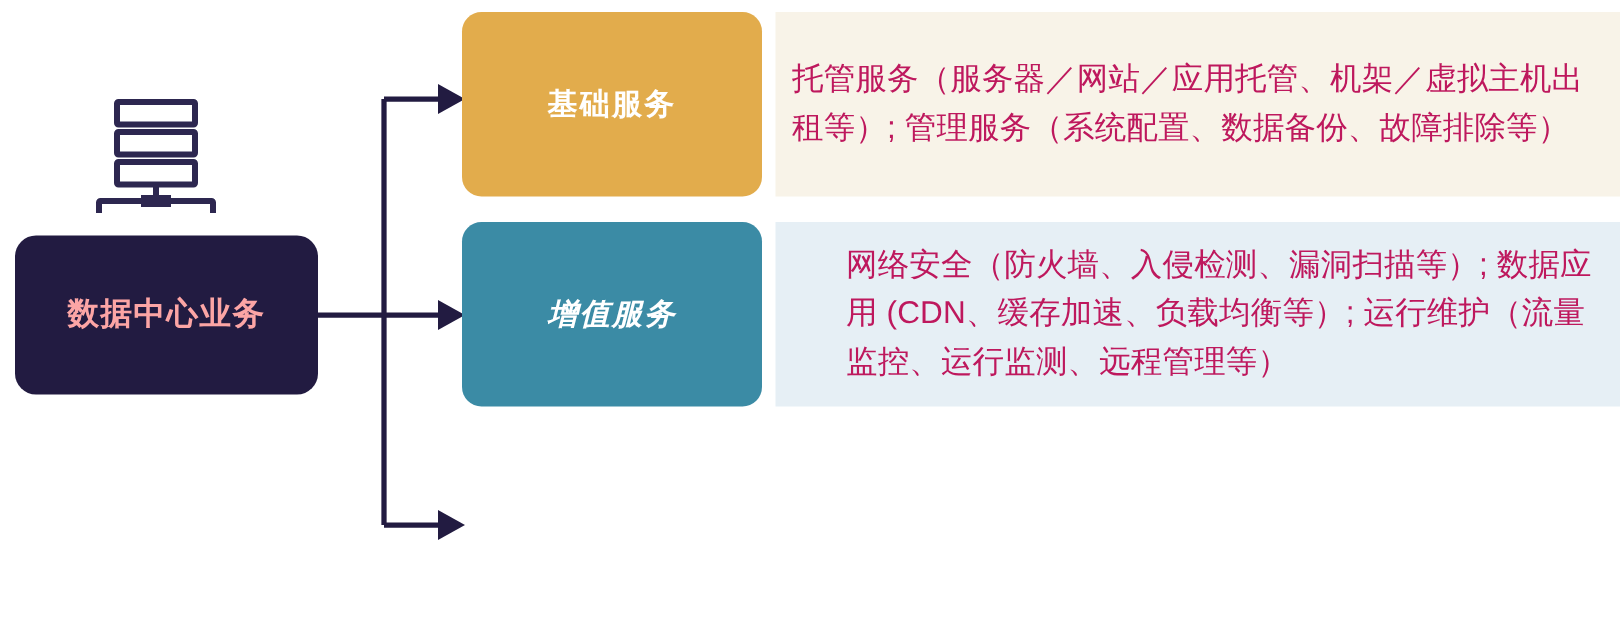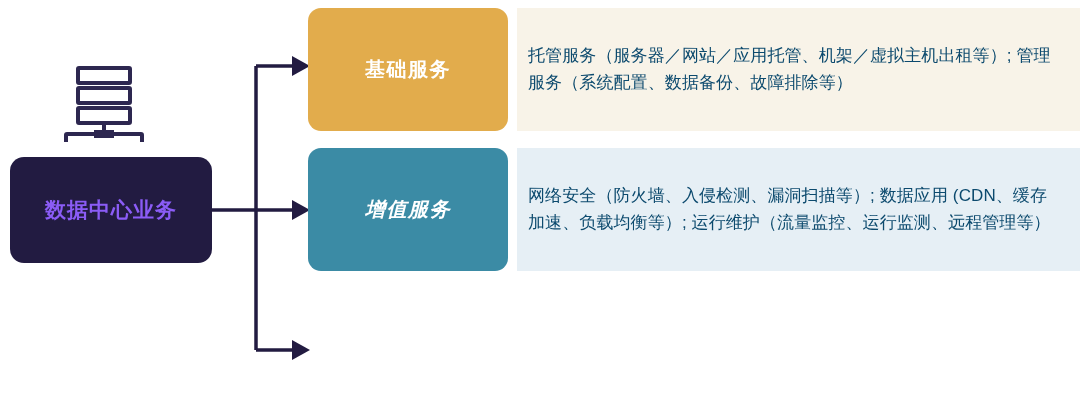--- a/index.html
+++ b/index.html
@@ -39,21 +39,21 @@
     width: 202px;
     height: 106px;
     background: #221b41;
     border-radius: 14px;
     display: flex;
     align-items: center;
     justify-content: center;
     box-sizing: border-box;
   }
   .root-node-label {
-    color: #8b5cf6;
+    color: #fca5a5;
     font-size: 21px;
     font-weight: bold;
     letter-spacing: 1px;
     line-height: 1.2;
     text-align: center;
     white-space: nowrap;
   }
 
   
   .connectors {
@@ -98,22 +98,22 @@
     position: absolute;
     left: 517px;
     top: 0;
     width: 563px;
     height: 100%;
     box-sizing: border-box;
     display: flex;
     align-items: center;
   }
   .desc-text {
-    color: #0c4a6e;
-    font-size: 17px;
+    color: #be185d;
+    font-size: 21px;
     line-height: 1.55;
     padding: 0 16px 0 11px;
     letter-spacing: 0.1px;
     word-break: break-all;
   }
   .row-3 .desc-text { padding-top: 2px; }
 </style>
 </head>
 <body>
 
@@ -162,19 +162,19 @@
     </div>
     <div class="desc-panel" style="background: rgb(248, 243, 232);">
       <div class="desc-text">托管服务（服务器／网站／应用托管、机架／虚拟主机出租等）; 管理服务（系统配置、数据备份、故障排除等）</div>
     </div>
   </div>
 
   <div class="row row-2">
     <div class="category-box" style="background: rgb(59, 139, 165); font-style: italic;">
       <span class="category-label">增值服务</span>
     </div>
-    <div class="desc-panel" style="background: rgb(230, 239, 245);">
+    <div class="desc-panel" style="background: rgb(230, 239, 245); padding-left: 36px;">
       <div class="desc-text">网络安全（防火墙、入侵检测、漏洞扫描等）; 数据应用 (CDN、缓存加速、负载均衡等）; 运行维护（流量监控、运行监测、远程管理等）</div>
     </div>
   </div>
 
 
 </div>
 
 </body></html>

